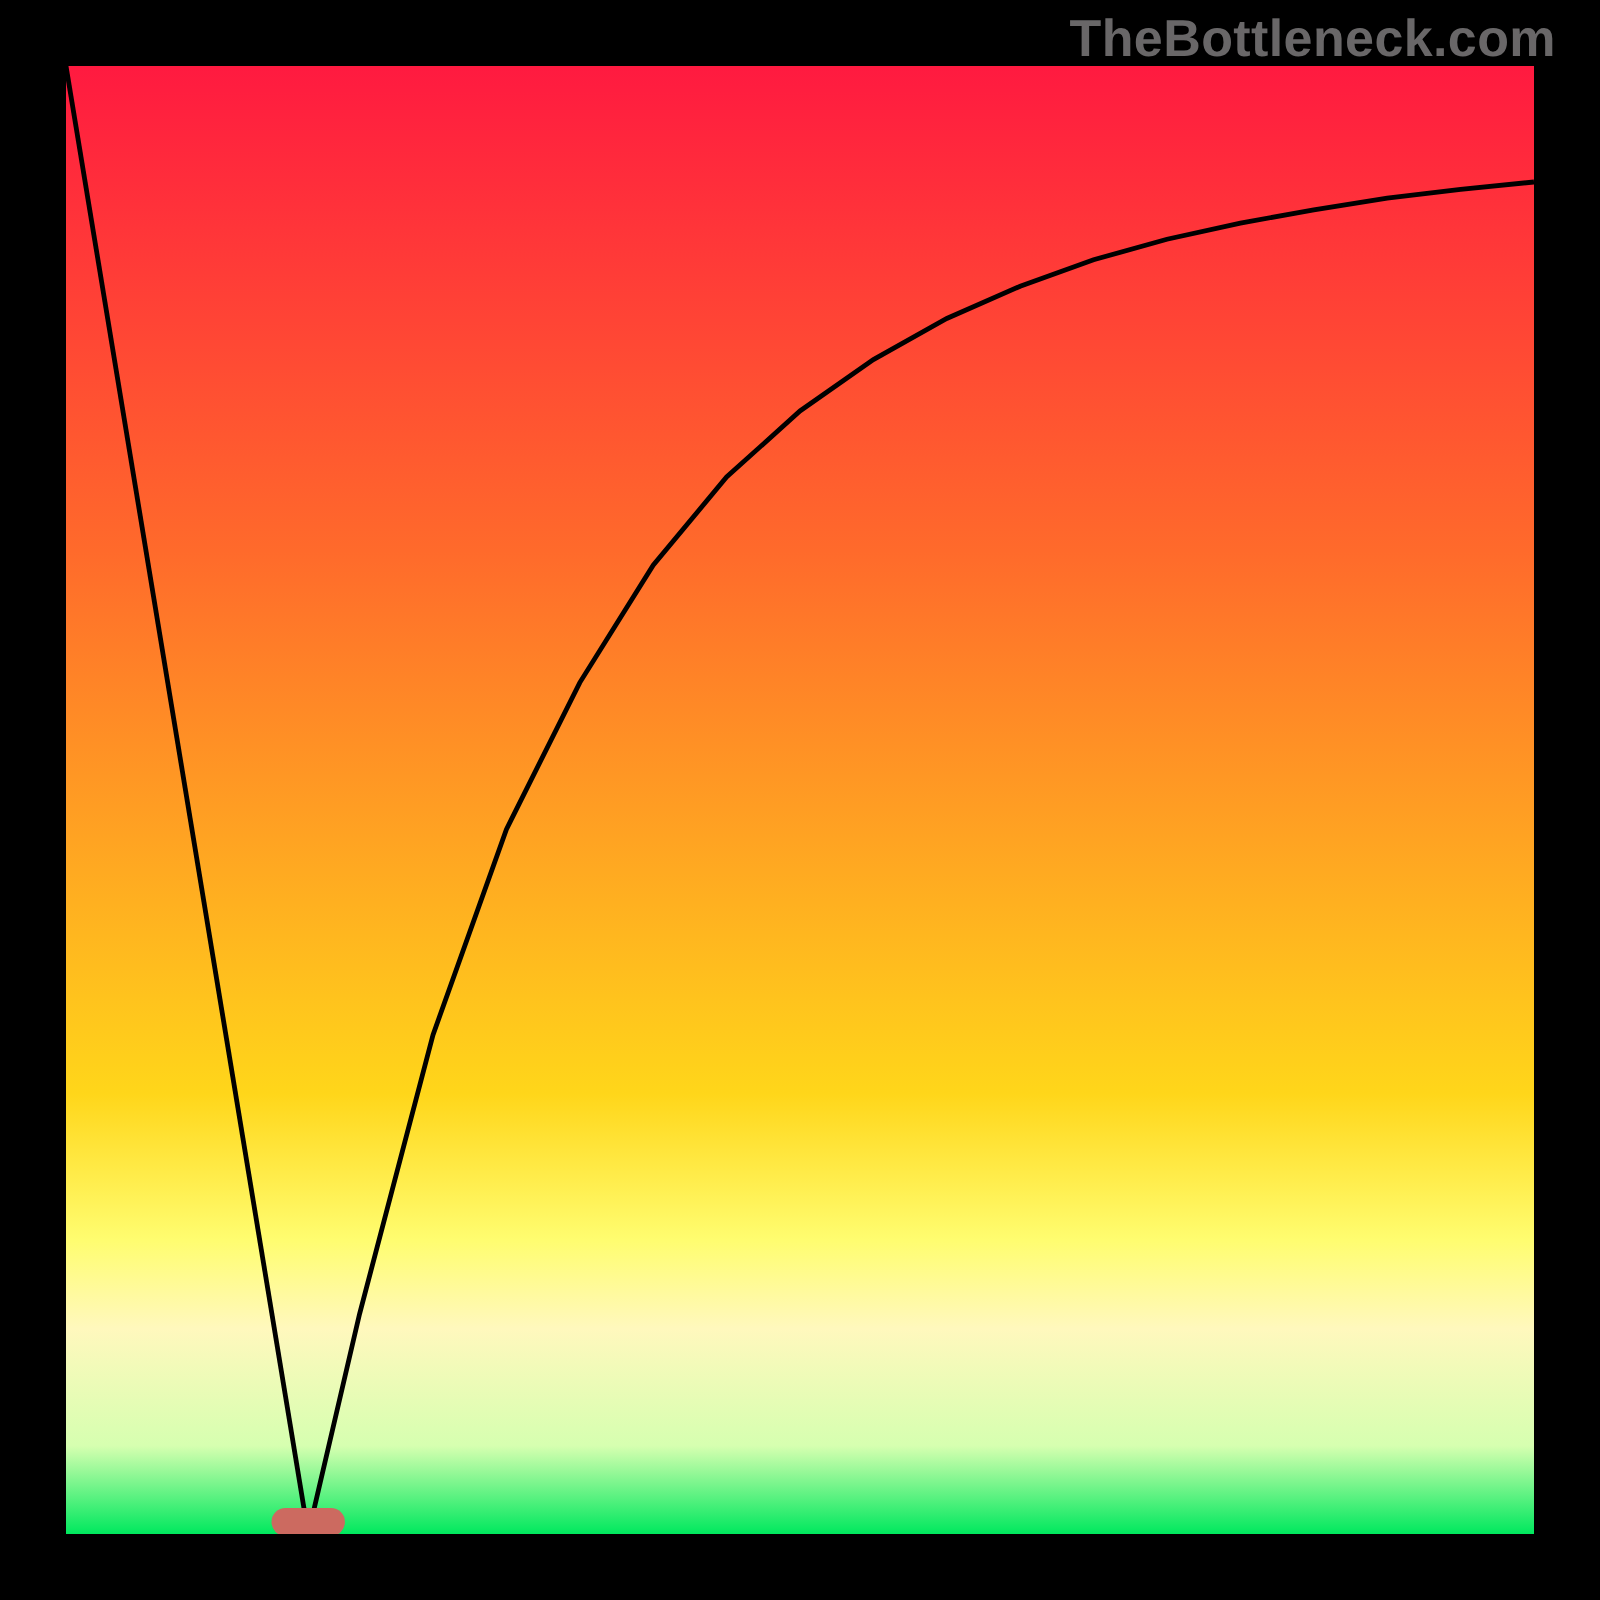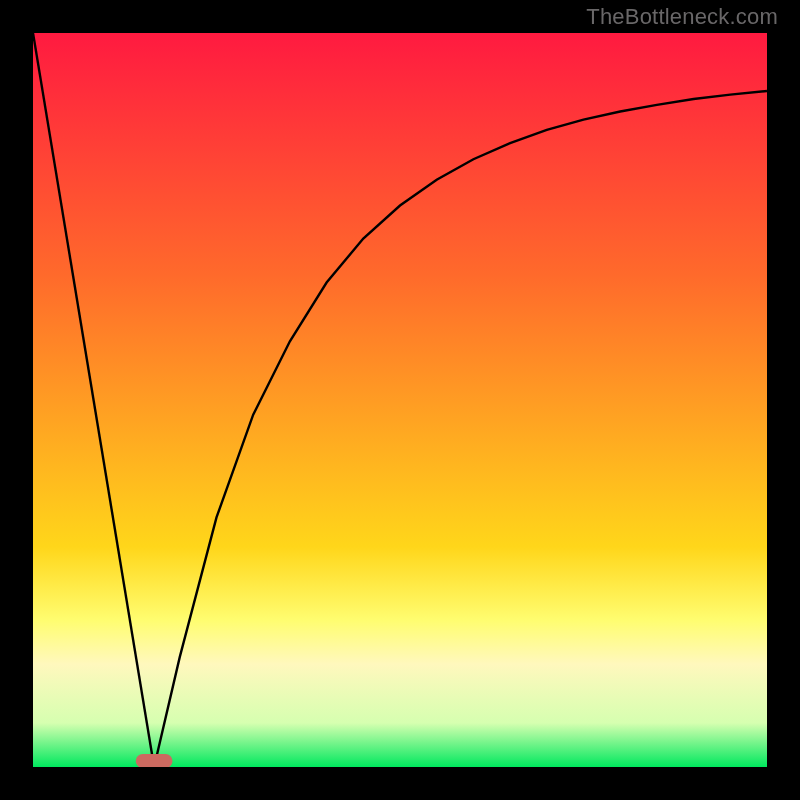--- a/index.html
+++ b/index.html
@@ -23,22 +23,22 @@
     left: 33px;
     top: 33px;
     width: 734px;
     height: 734px;
   }
   .watermark {
     position: absolute;
     top: 4px;
     right: 22px;
     font-family: Arial, Helvetica, sans-serif;
-    font-size: 22px;
-    font-weight: 400;
+    font-size: 26px;
+    font-weight: 700;
     color: #696768;
     letter-spacing: 0.2px;
   }
 </style>
 </head>
 <body>
 
 <div class="frame">
   <svg class="plot" viewBox="0 0 734 734" preserveAspectRatio="none">
     <defs>

